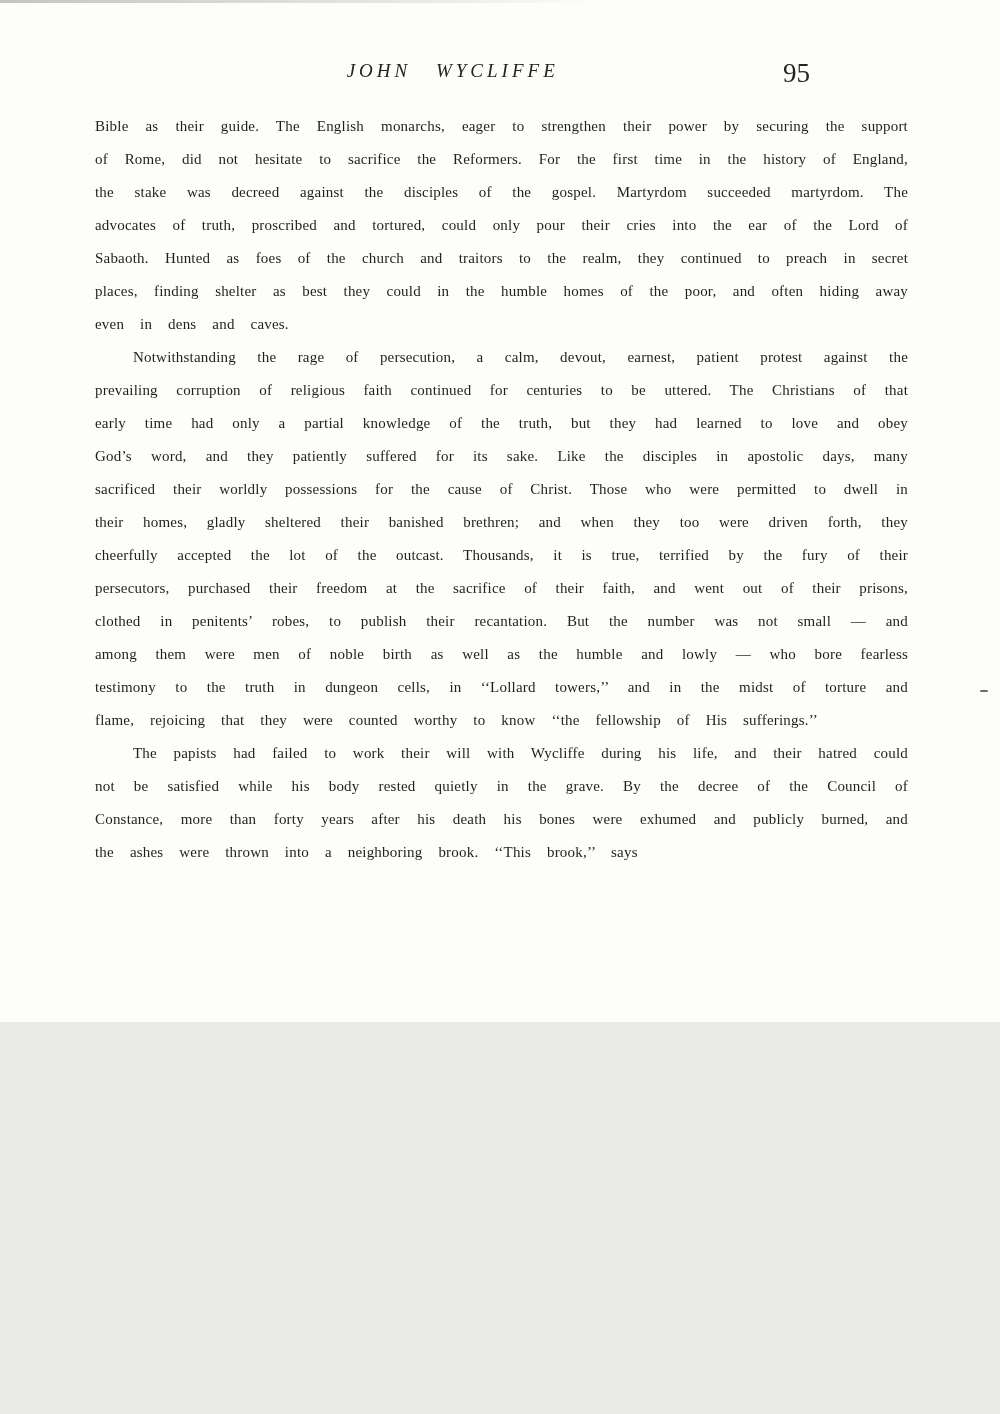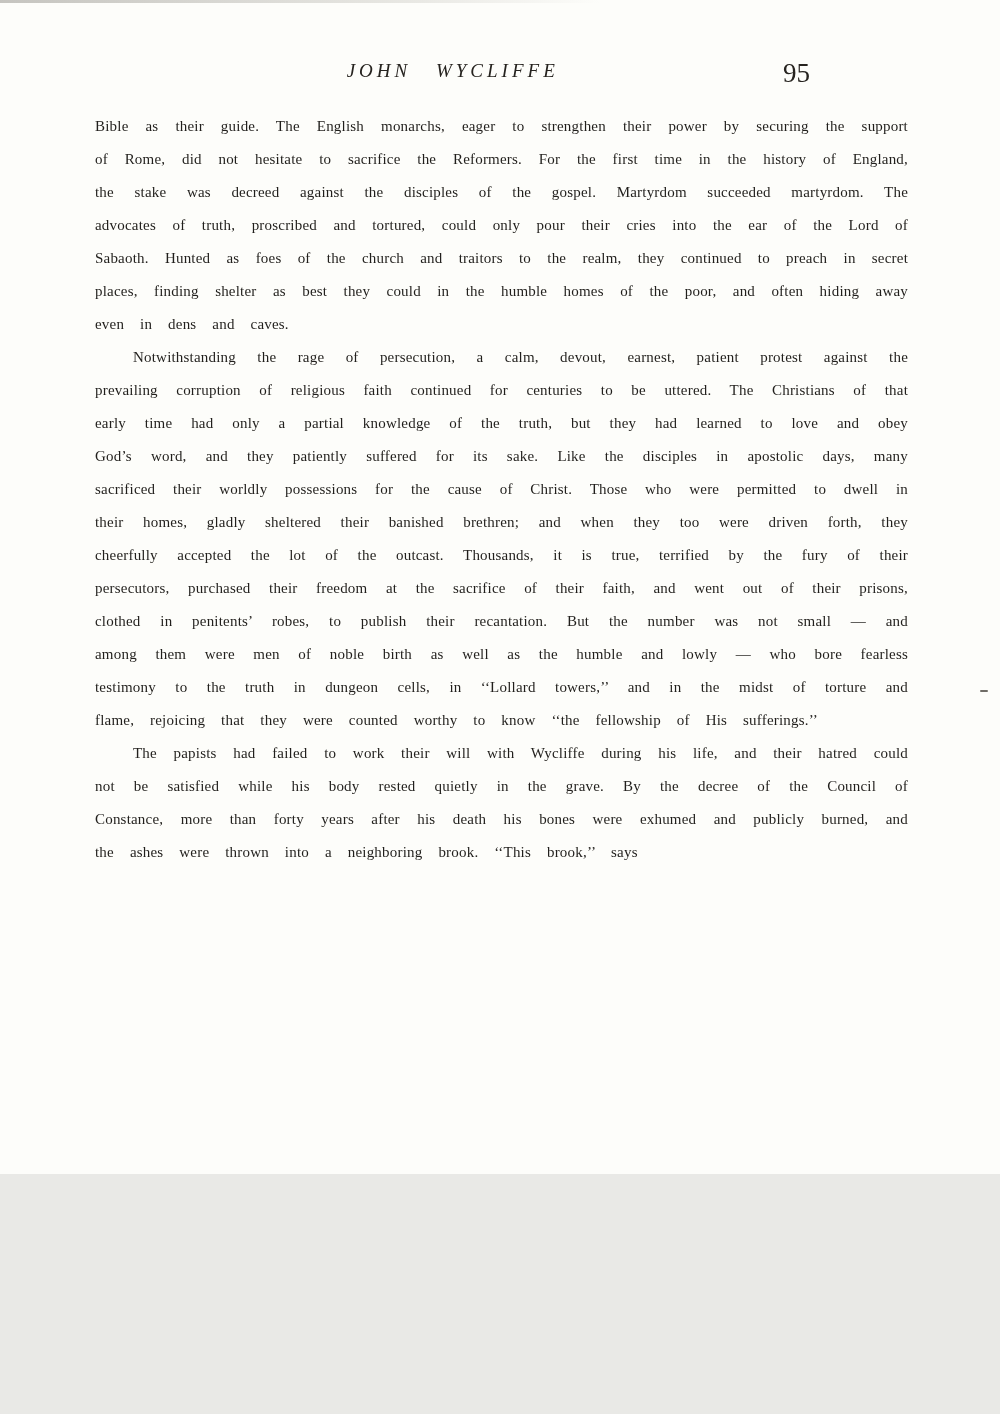--- a/index.html
+++ b/index.html
@@ -3,21 +3,21 @@
 <meta charset="utf-8">
 <style>
   html, body {
     margin: 0;
     padding: 0;
     background: #e9e9e6;
   }
   .page {
     position: relative;
     width: 1000px;
-    height: 1174px;
+    height: 1022px;
     margin: 0 auto;
     background: #fdfdfa;
     font-family: "Liberation Serif", serif;
     color: #211f1c;
     overflow: hidden;
     text-decoration: underline;
   }
   .edge-top {
     position: absolute;
     top: 0; left: 0;

